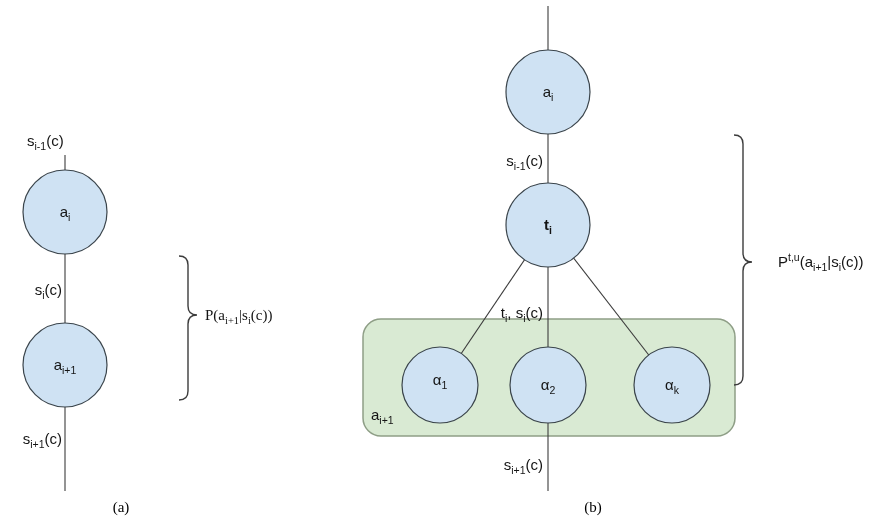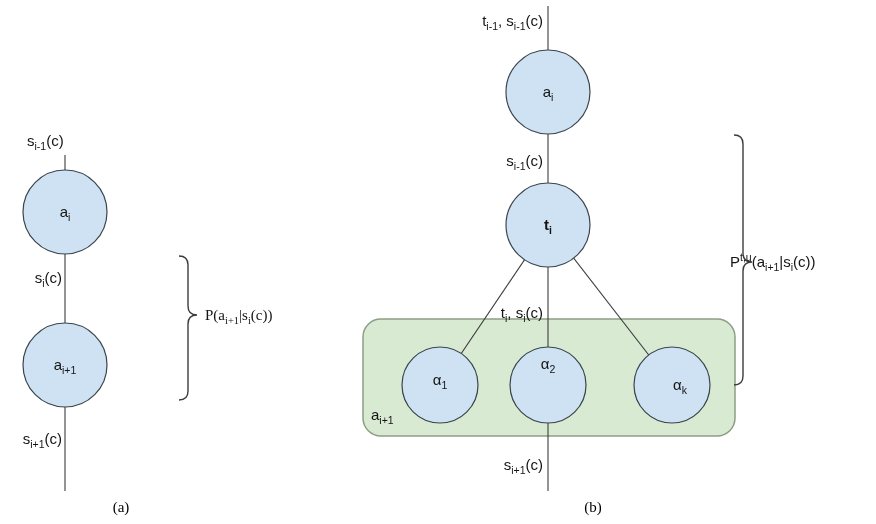--- a/index.html
+++ b/index.html
@@ -42,47 +42,46 @@
     <circle class="node" cx="440" cy="385" r="38"></circle>
     <circle class="node" cx="548" cy="385" r="38"></circle>
     <circle class="node" cx="672" cy="385" r="38"></circle>
     <path class="brace" d="M 734,135 Q 743,135 743,144 L 743,253 Q 743,262 752,262 Q 743,262 743,271 L 743,376 Q 743,385 734,385"></path>
   </svg>
 
   <div class="lbl" style="left:27px; top:131px;"><span>s</span><sub>i-1</sub><span>(c)</span></div>
 
   <div class="node-lbl" style="left:65px; top:212px;"><span>a</span><sub>i</sub></div>
 
-  <div class="lbl right" style="left:14px; top:268px; width:48px;"><span>s</span><sub>i</sub><span>(c)</span></div>
+  <div class="lbl right" style="left:14px; top:280px; width:48px;"><span>s</span><sub>i</sub><span>(c)</span></div>
 
   <div class="node-lbl" style="left:65px; top:365px;"><span>a</span><sub>i+1</sub></div>
 
   <div class="lbl right" style="left:4px; top:429px; width:58px;"><span>s</span><sub>i+1</sub><span>(c)</span></div>
 
   <div class="lbl" style="left:205px; top:305px;font-family:Liberation Serif, serif;"><span>P(a</span><sub>i+1</sub><span>|s</span><sub>i</sub><span>(c))</span></div>
 
   <div class="caption" style="left:100px; top:499px; width:42px; text-align:center;">(a)</div>
 
-  <div class="lbl right" style="left:415px; top:11px; width:128px;"><span>t</span><sub>i-1</sub><span>, s</span><sub>i-1</sub><span>(c)</span></div>
 
   <div class="node-lbl" style="left:548px; top:92px;"><span>a</span><sub>i</sub></div>
 
   <div class="lbl right" style="left:480px; top:151px; width:63px;"><span>s</span><sub>i-1</sub><span>(c)</span></div>
 
   <div class="node-lbl" style="left:548px; top:225px;font-weight:bold;"><span>t</span><sub>i</sub></div>
 
   <div class="lbl right" style="left:460px; top:303px; width:83px;"><span>t</span><sub>i</sub><span>, s</span><sub>i</sub><span>(c)</span></div>
 
   <div class="node-lbl" style="left:440px; top:380px;"><span>α</span><sub>1</sub></div>
 
-  <div class="node-lbl" style="left:548px; top:364px;"><span>α</span><sub>2</sub></div>
+  <div class="node-lbl" style="left:548px; top:385px;"><span>α</span><sub>2</sub></div>
 
-  <div class="node-lbl" style="left:672px; top:385px;margin-left:8px;"><span>α</span><sub>k</sub></div>
+  <div class="node-lbl" style="left:672px; top:385px;"><span>α</span><sub>k</sub></div>
 
   <div class="lbl" style="left:371px; top:405px;"><span>a</span><sub>i+1</sub></div>
 
   <div class="lbl right" style="left:477px; top:455px; width:66px;"><span>s</span><sub>i+1</sub><span>(c)</span></div>
 
-  <div class="lbl" style="left:730px; top:252px;text-align:center;"><span>P</span><sup>t,u</sup><span>(a</span><sub>i+1</sub><span>|s</span><sub>i</sub><span>(c))</span></div>
+  <div class="lbl" style="left:778px; top:252px;text-align:center;"><span>P</span><sup>t,u</sup><span>(a</span><sub>i+1</sub><span>|s</span><sub>i</sub><span>(c))</span></div>
 
   <div class="caption" style="left:572px; top:499px; width:42px; text-align:center;">(b)</div>
 
 </div>
 
 </body></html>

